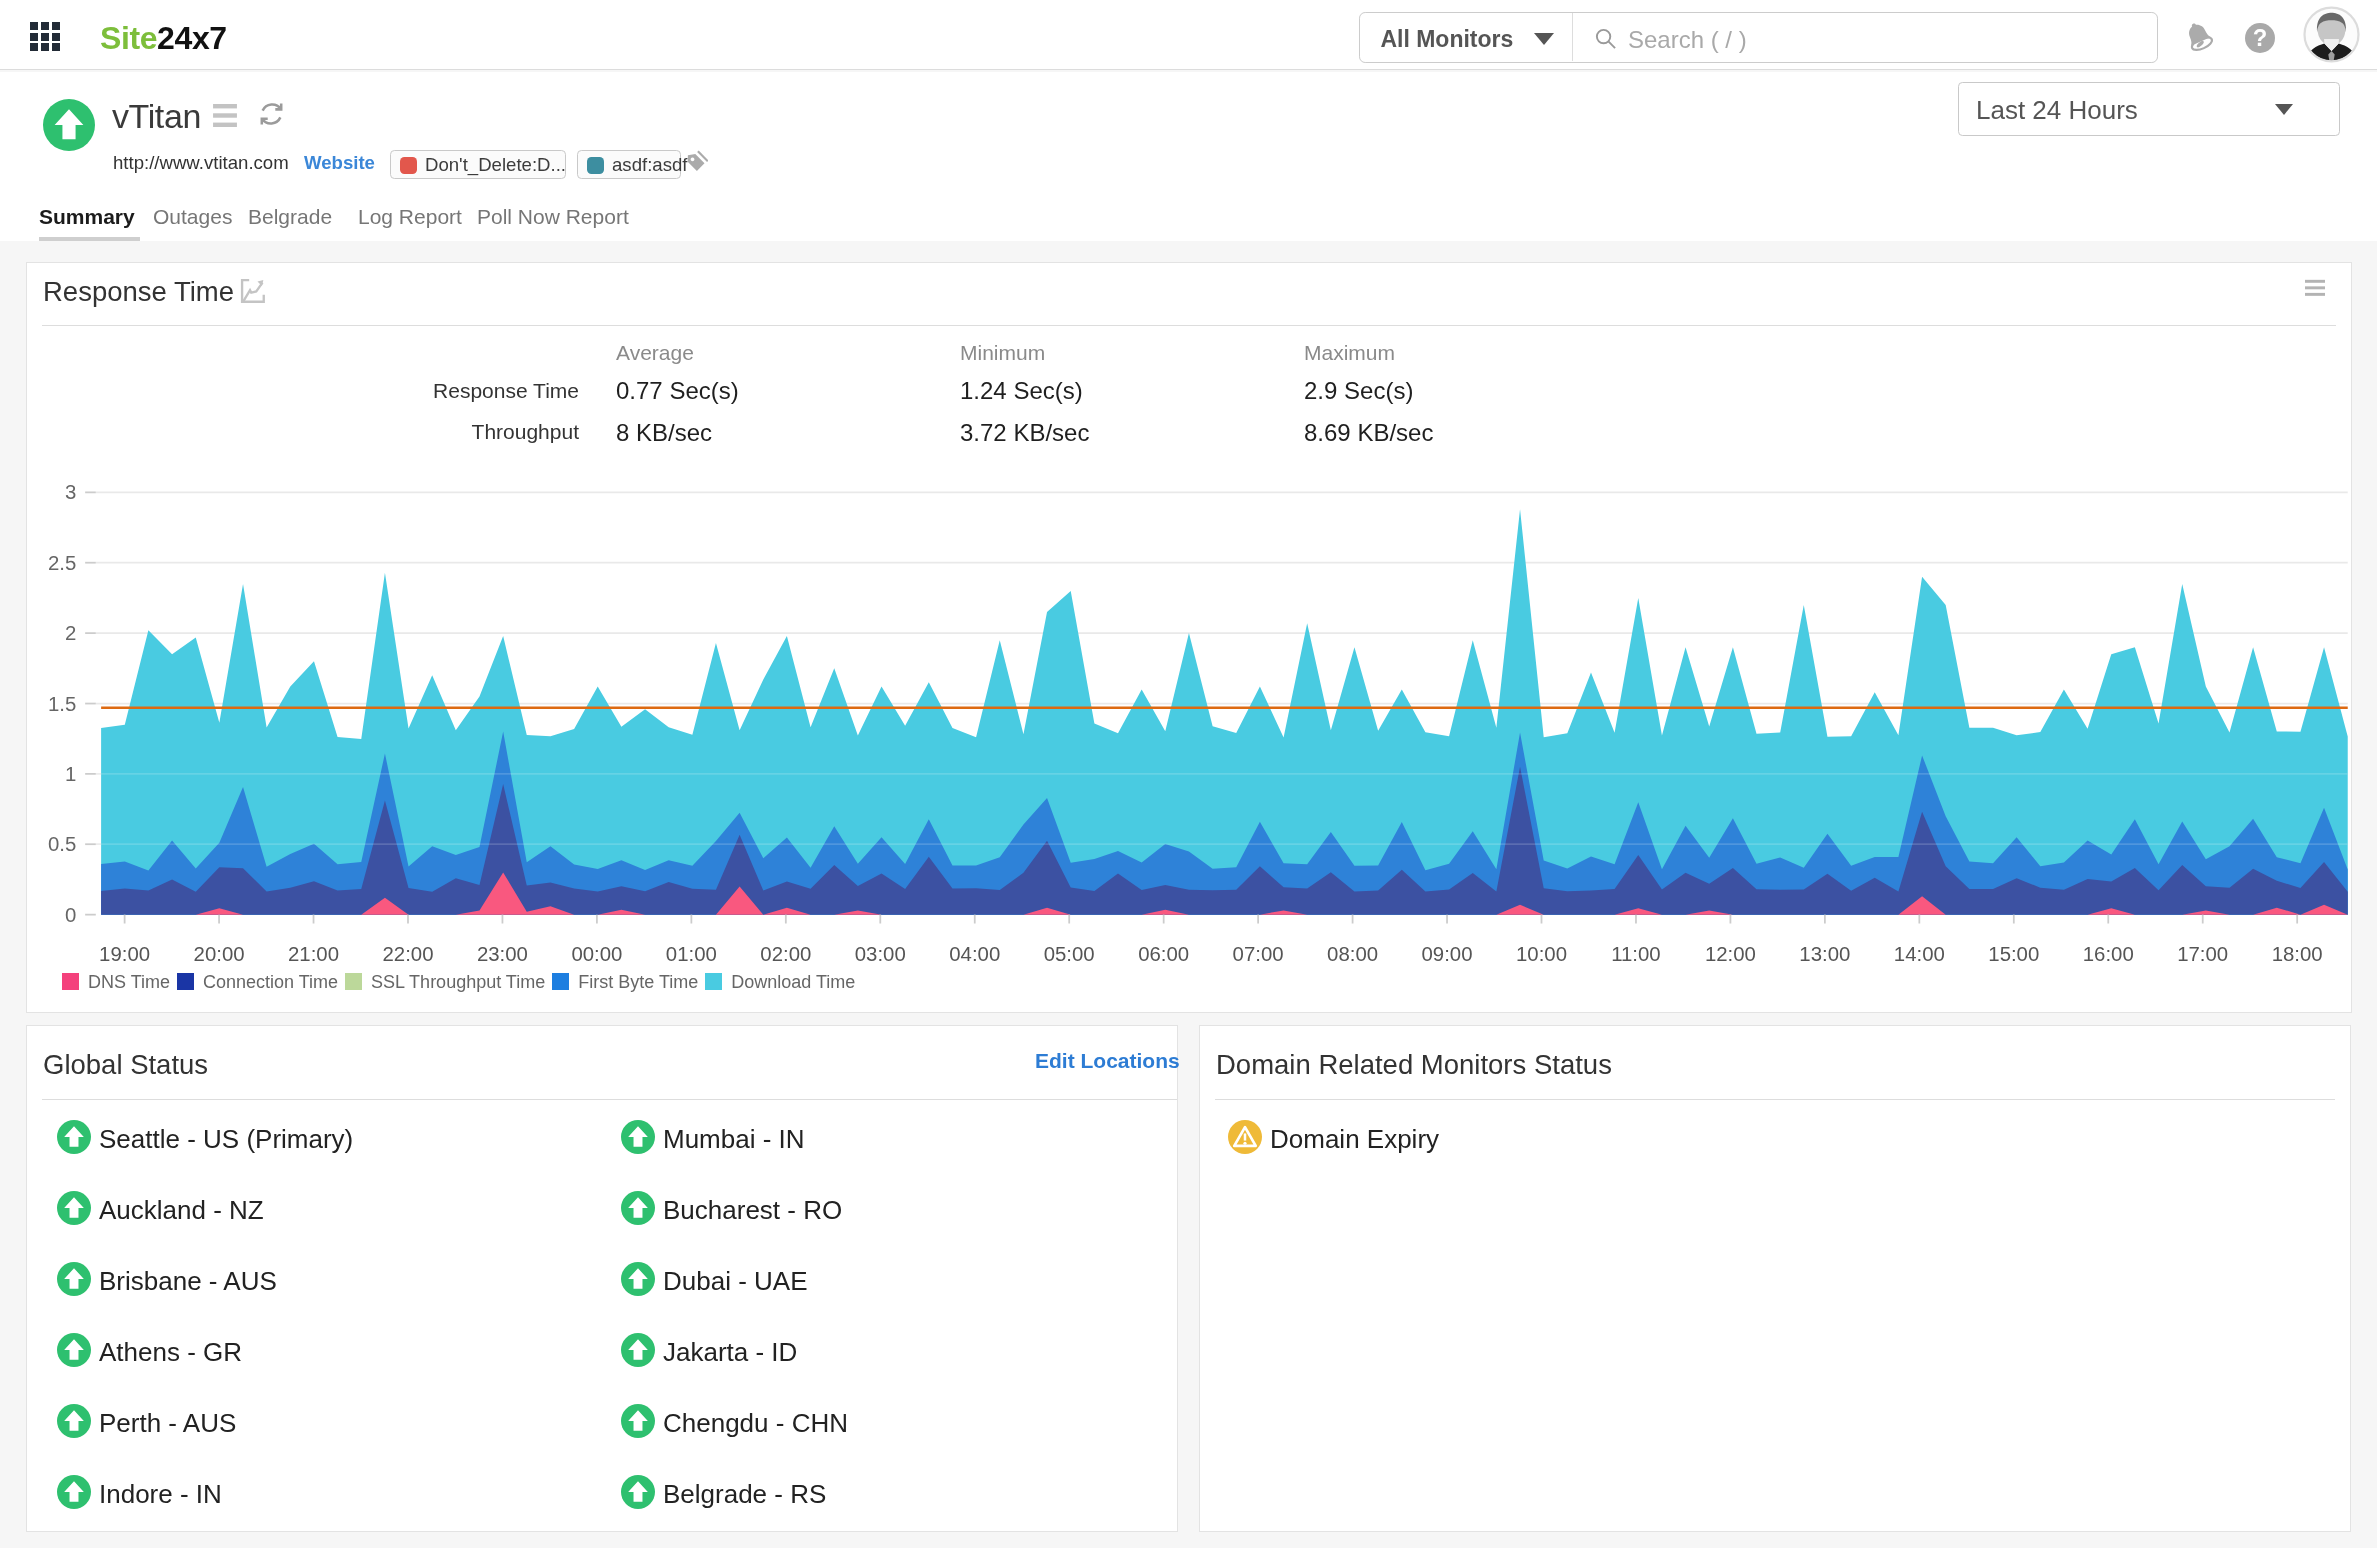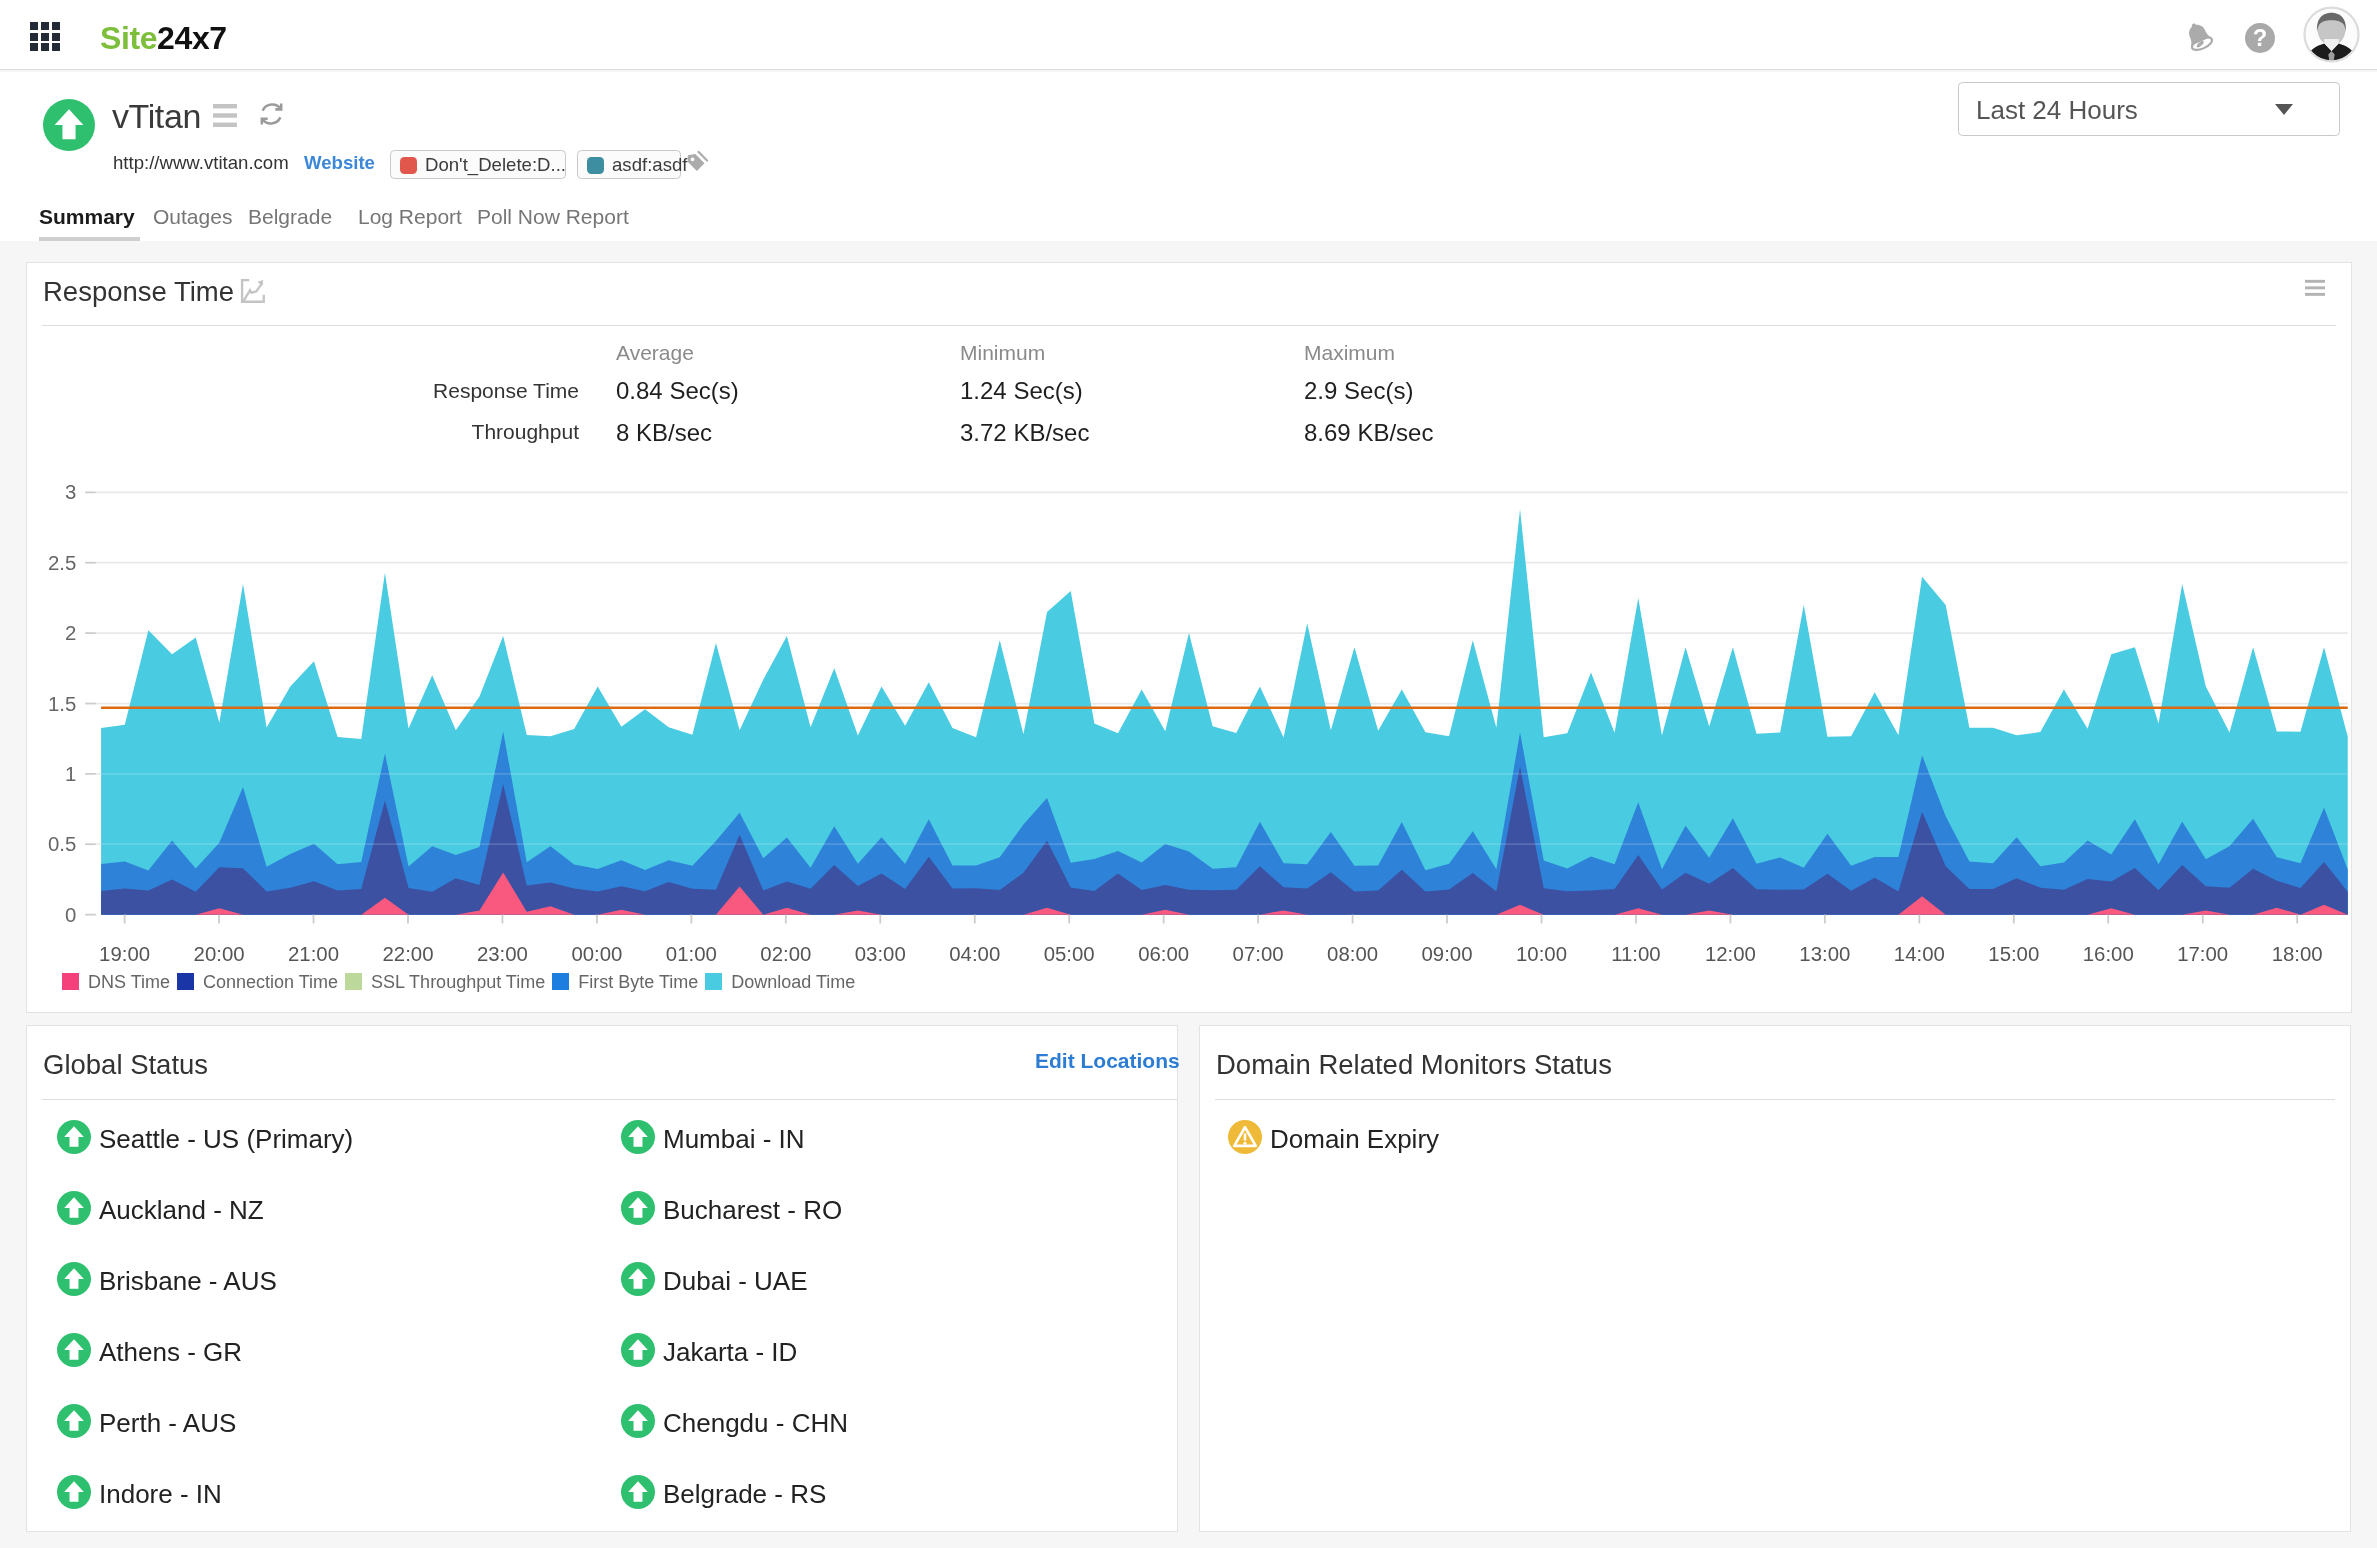--- a/index.html
+++ b/index.html
@@ -66,20 +66,30 @@
       <div style="left:11px;top:0"></div>
       <div style="left:22px;top:0"></div>
     <div style="left:0;top:10.6px"></div>
       <div style="left:11px;top:10.6px"></div>
       <div style="left:22px;top:10.6px"></div>
     <div style="left:0;top:21px"></div>
       <div style="left:11px;top:21px"></div>
       <div style="left:22px;top:21px"></div>
   </div>
   <div class="logo"><span>Site</span>24x7</div>
+  <div class="monbox">
+    <div class="sel"></div>
+    <div class="seltxt">All Monitors</div>
+    <div class="caret"></div>
+    <svg class="mag" viewBox="0 0 24 24">
+        <circle cx="10" cy="10" r="7" fill="none" stroke="#999" stroke-width="2"></circle>
+        <line x1="15" y1="15" x2="22" y2="22" stroke="#999" stroke-width="2"></line>
+      </svg>
+    <div class="search-ph">Search ( / )</div>
+  </div>
   <svg class="abs" style="left:2184px; top:21px;" width="30" height="32" viewBox="0 0 34 36">
     <g transform="rotate(-24 17 18)" fill="#ababab">
       <path d="M17 1.5 C15.5 1.5 14.6 2.6 14.6 4 C10 5.5 7.6 9.5 7.6 14 C7.6 19 6.2 21.5 4.8 23.5 L29.2 23.5 C27.8 21.5 26.4 19 26.4 14 C26.4 9.5 24 5.5 19.4 4 C19.4 2.6 18.5 1.5 17 1.5 Z"></path>
       <ellipse cx="17" cy="26.2" rx="12.2" ry="5.6" fill="none" stroke="#ababab" stroke-width="2.4"></ellipse>
       <ellipse cx="15" cy="26" rx="5" ry="2" transform="rotate(-18 15 26)"></ellipse>
     </g>
   </svg>
   <svg class="abs" style="left:2245px; top:23px;" width="30" height="30" viewBox="0 0 34 34">
       <circle cx="17" cy="17" r="17" fill="#a9a9a9"></circle>
       <text x="17" y="26" text-anchor="middle" font-size="27" font-weight="bold" fill="#fff">?</text>
@@ -154,21 +164,21 @@
   <rect x="0" y="8" width="25" height="3.6" fill="#b3b3b3"></rect>
   <rect x="0" y="16" width="25" height="3.6" fill="#b3b3b3"></rect>
 </svg>
 <div class="divider" style="left:42px; top:325px; width:2294px;"></div>
 
 <div class="st-h" style="left:616px; top:341px;">Average</div>
 <div class="st-h" style="left:960px; top:341px;">Minimum</div>
 <div class="st-h" style="left:1304px; top:341px;">Maximum</div>
 <div class="st-l" style="left:384px; top:379px;">Response Time</div>
 <div class="st-l" style="left:384px; top:420px;">Throughput</div>
-<div class="st-v" style="left:616px; top:377px;">0.84 Sec(s)</div>
+<div class="st-v" style="left:616px; top:377px;">0.77 Sec(s)</div>
 <div class="st-v" style="left:960px; top:377px;">1.24 Sec(s)</div>
 <div class="st-v" style="left:1304px; top:377px;">2.9 Sec(s)</div>
 <div class="st-v" style="left:616px; top:419px;">8 KB/sec</div>
 <div class="st-v" style="left:960px; top:419px;">3.72 KB/sec</div>
 <div class="st-v" style="left:1304px; top:419px;">8.69 KB/sec</div>
 
 <svg class="chart" width="2377" height="1549" viewBox="0 0 2680 1746">
 <line x1="108" y1="951.6" x2="2647" y2="951.6" stroke="#e9e9e9" stroke-width="2"></line>
 <line x1="108" y1="872.3" x2="2647" y2="872.3" stroke="#e9e9e9" stroke-width="2"></line>
 <line x1="108" y1="793.0" x2="2647" y2="793.0" stroke="#e9e9e9" stroke-width="2"></line>

